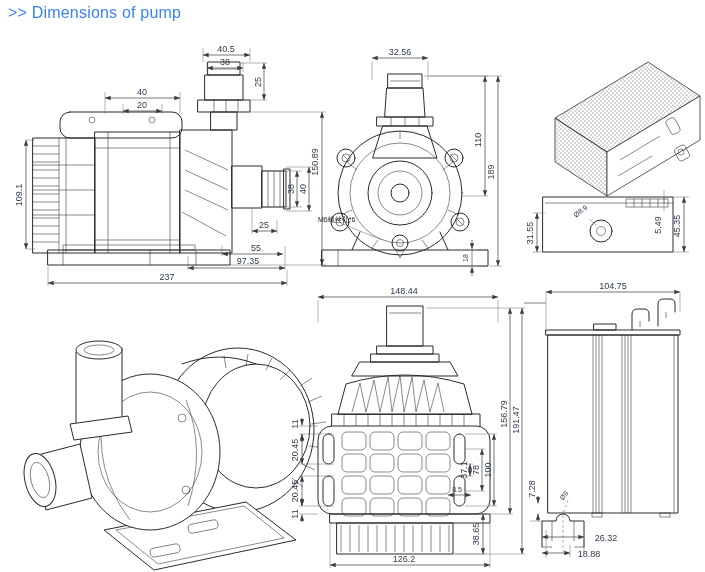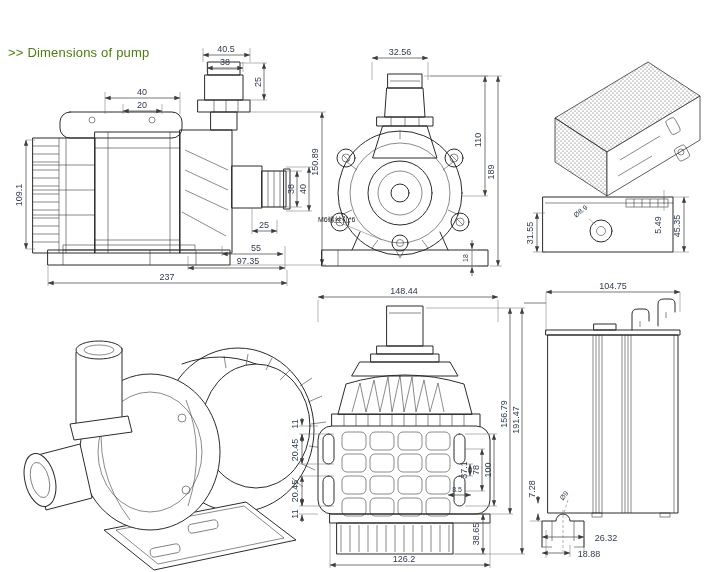--- a/index.html
+++ b/index.html
@@ -1,18 +1,18 @@
 <!DOCTYPE html>
 <html><head>
 <meta charset="utf-8">
 <style>
   html,body{margin:0;padding:0;background:#fff;}
   .canvas{position:relative;width:705px;height:572px;background:#fff;overflow:hidden;
           font-family:"Liberation Sans",sans-serif;}
-  .title{position:absolute;left:8px;top:4px;font-size:13px;color:#4d7c0f;letter-spacing:.2px;margin-top:41px;}
+  .title{position:absolute;left:8px;top:4px;font-size:16px;color:#3b82f6;letter-spacing:.2px;}
   svg{position:absolute;left:0;top:0;}
   .ln{fill:none;stroke:#2b2b2b;stroke-width:1;stroke-linejoin:round;stroke-linecap:round;}
   .lnf{fill:#fff;stroke:#2b2b2b;stroke-width:1;stroke-linejoin:round;}
   .th{fill:none;stroke:#2b2b2b;stroke-width:.55;}
   .dl{fill:none;stroke:#3c3c3c;stroke-width:.7;}
   .xl{fill:none;stroke:#6a6a6a;stroke-width:.5;}
   text.d{font-size:9px;fill:#2e3b50;text-anchor:middle;}
   text.ds{font-size:7px;fill:#2e3b50;text-anchor:middle;}
   text.dt{font-size:7px;fill:#222;text-anchor:start;}
 </style>

